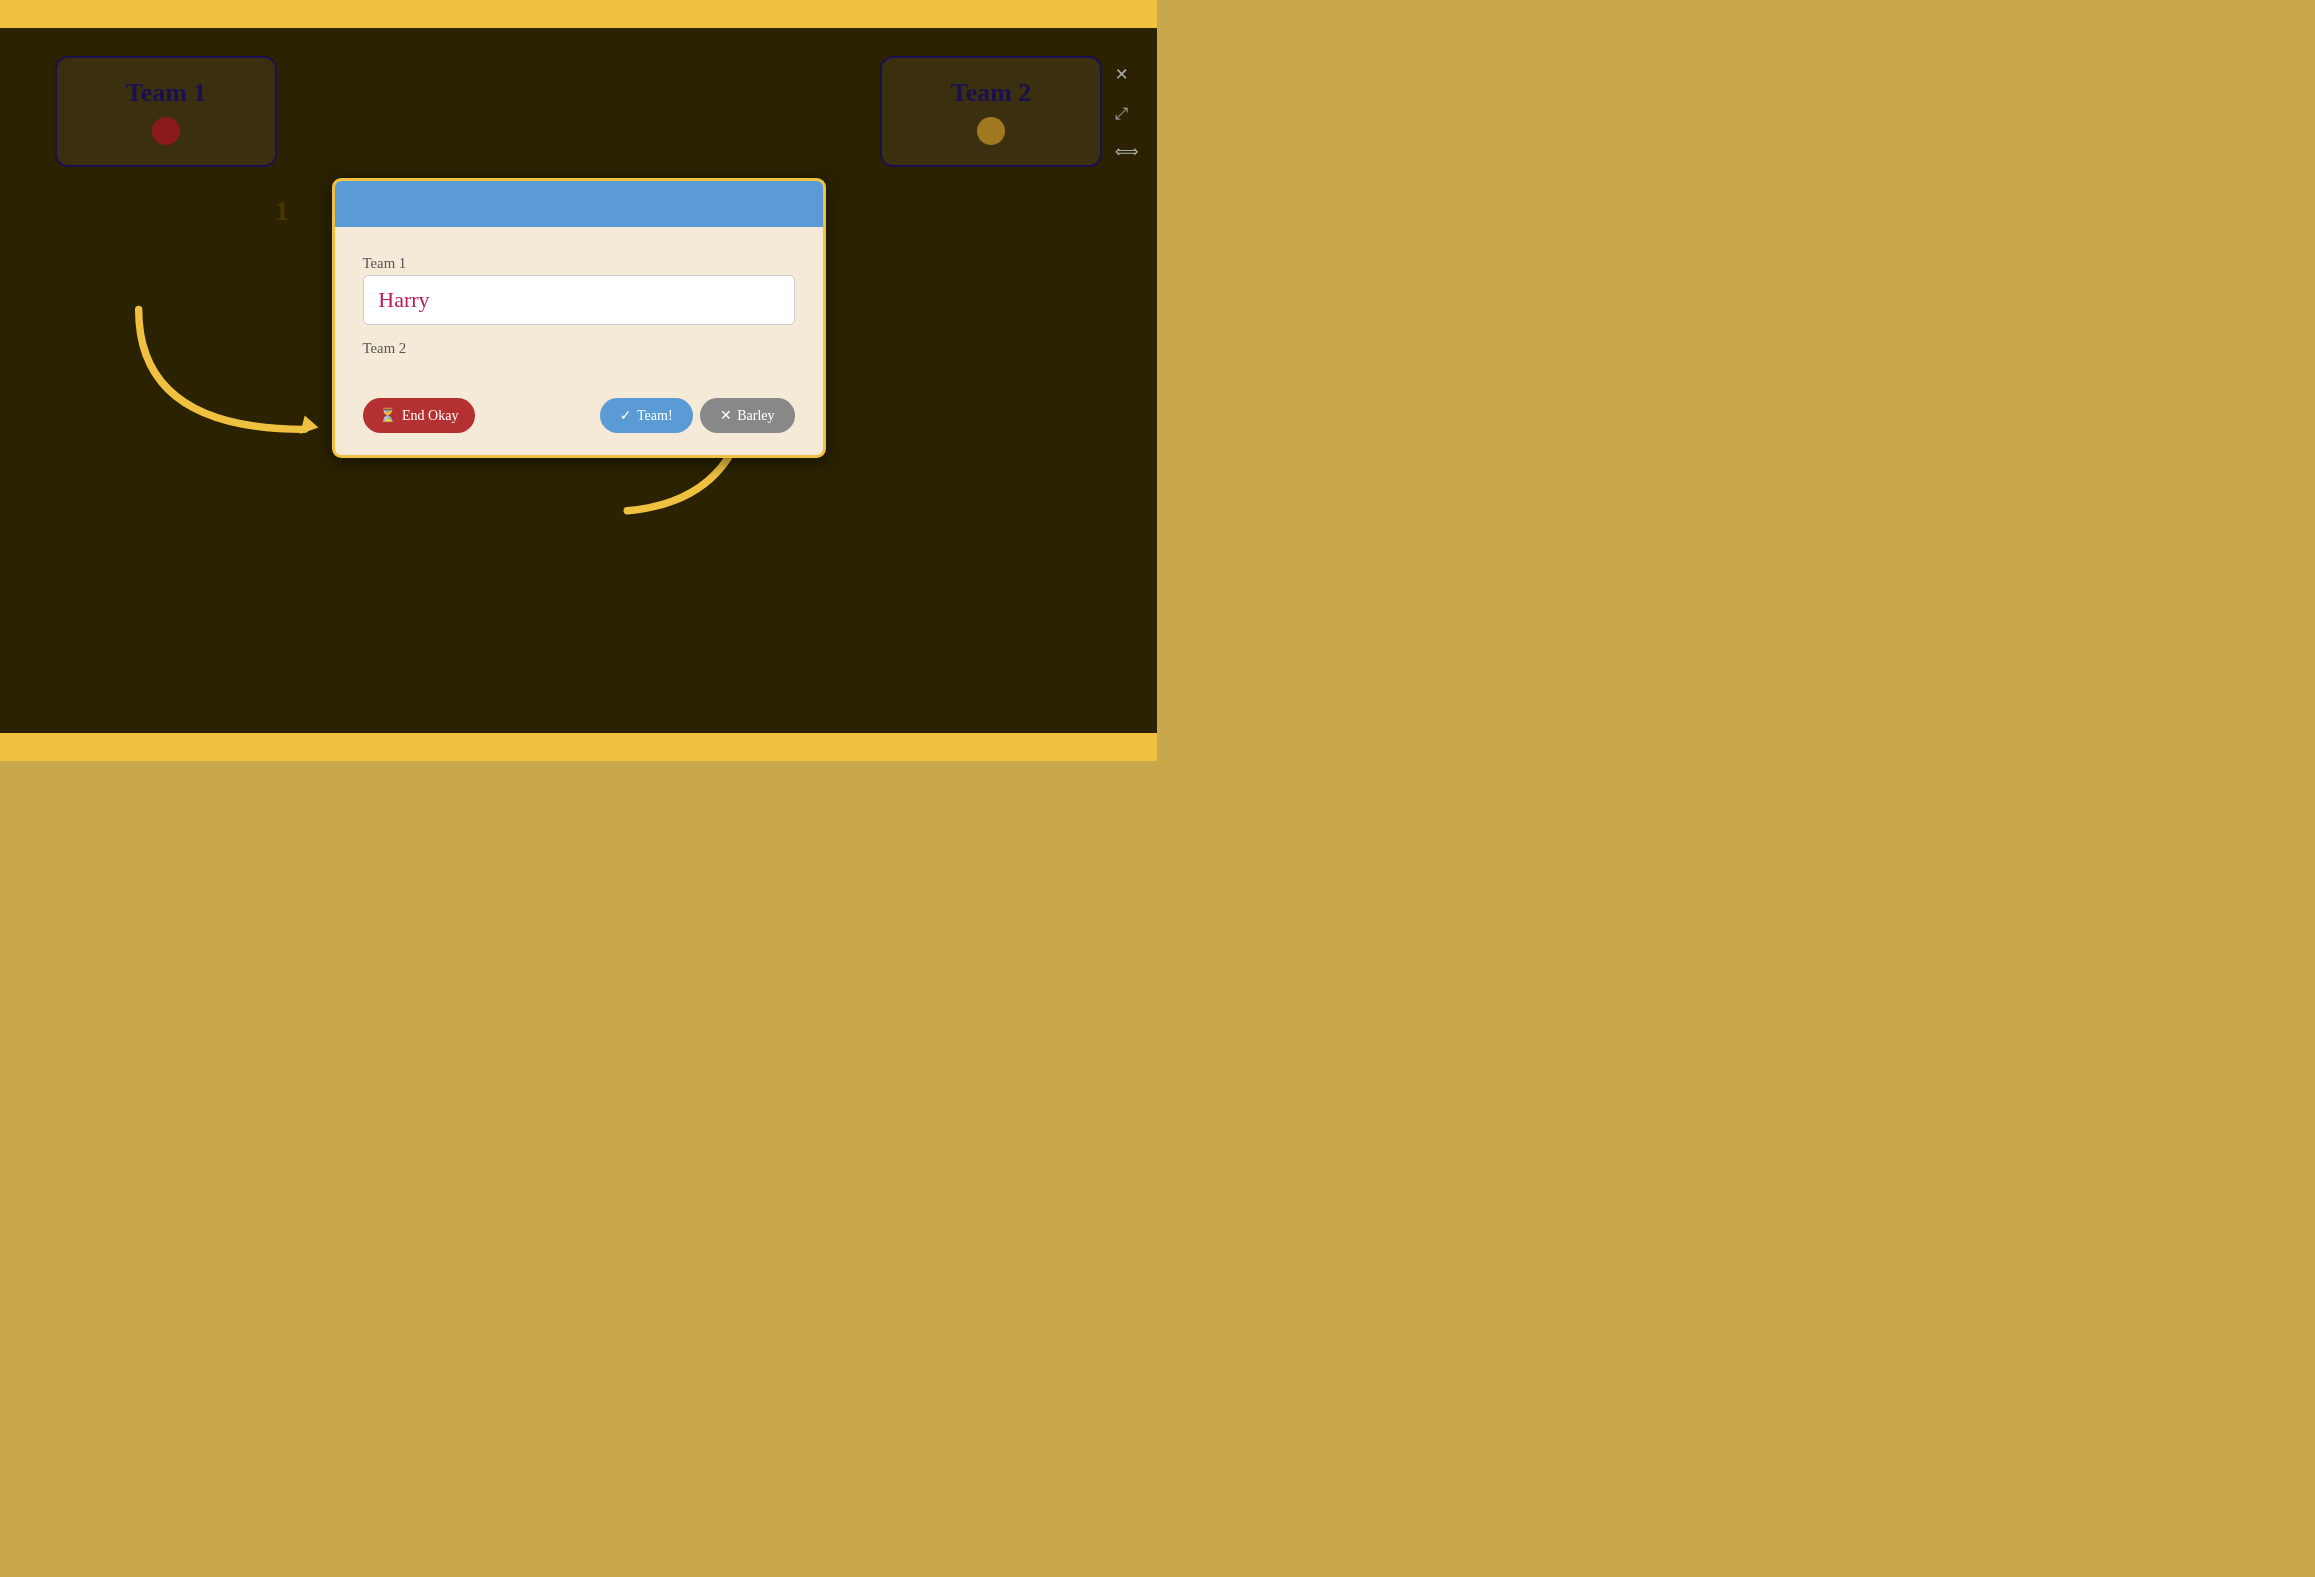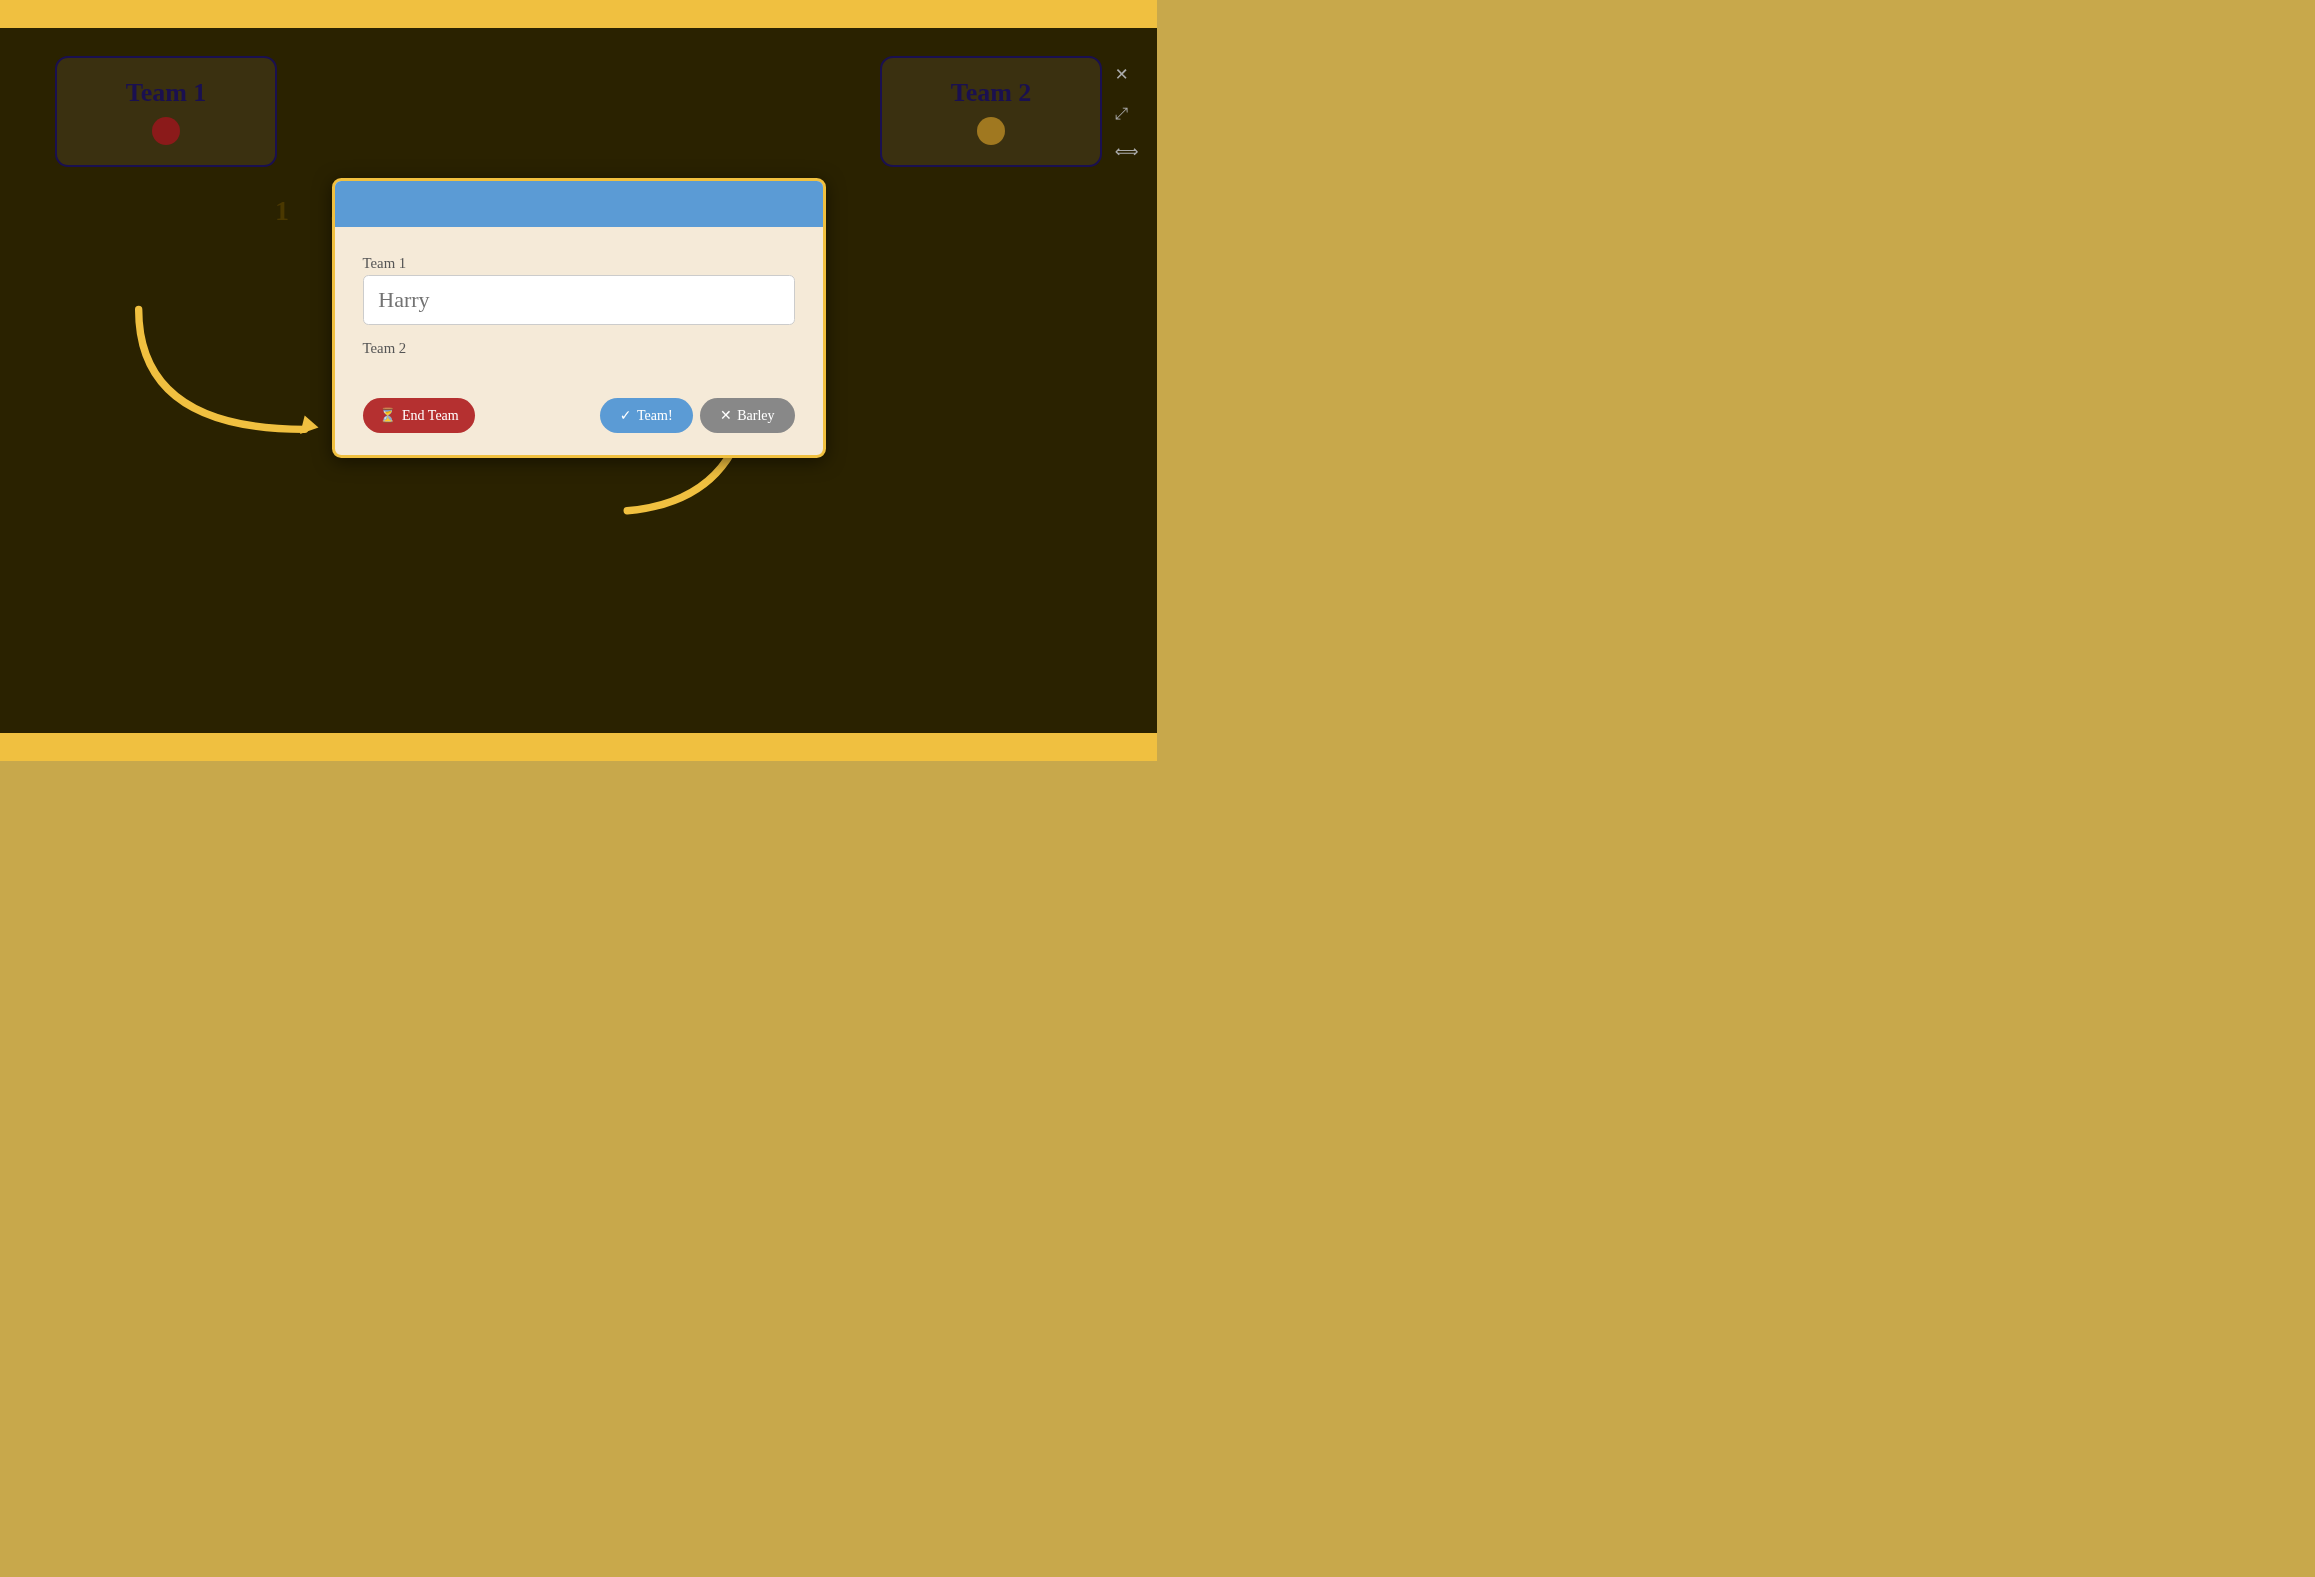--- a/index.html
+++ b/index.html
@@ -180,21 +180,21 @@
     }
 
     .dialog-input {
       width: 100%;
       padding: 11px 14.8px;
       font-size: 22px;
       font-family: 'Georgia', serif;
       border: 1.4px solid #ccc;
       border-radius: 5.5px;
       background: #fff;
-      color: #737373;
+      color: #be185d;
       outline: none;
     }
 
     .dialog-footer {
       display: flex;
       justify-content: space-between;
       align-items: center;
       padding: 9.2px 28px 22px 28px;
     }
 
@@ -332,21 +332,21 @@
           <div>
             <div class="dialog-label">Team 2</div>
           </div>
 
         </div>
 
         <div class="dialog-footer">
 
           <button class="btn-end-game">
             <span>⏳</span>
-            <span>End Team</span>
+            <span>End Okay</span>
           </button>
 
           <div class="footer-right">
             <button class="btn-okay">
               <span>✓</span>
               <span>Team!</span>
             </button>
             <button class="btn-cancel">
               <span>✕</span>
               <span>Barley</span>

